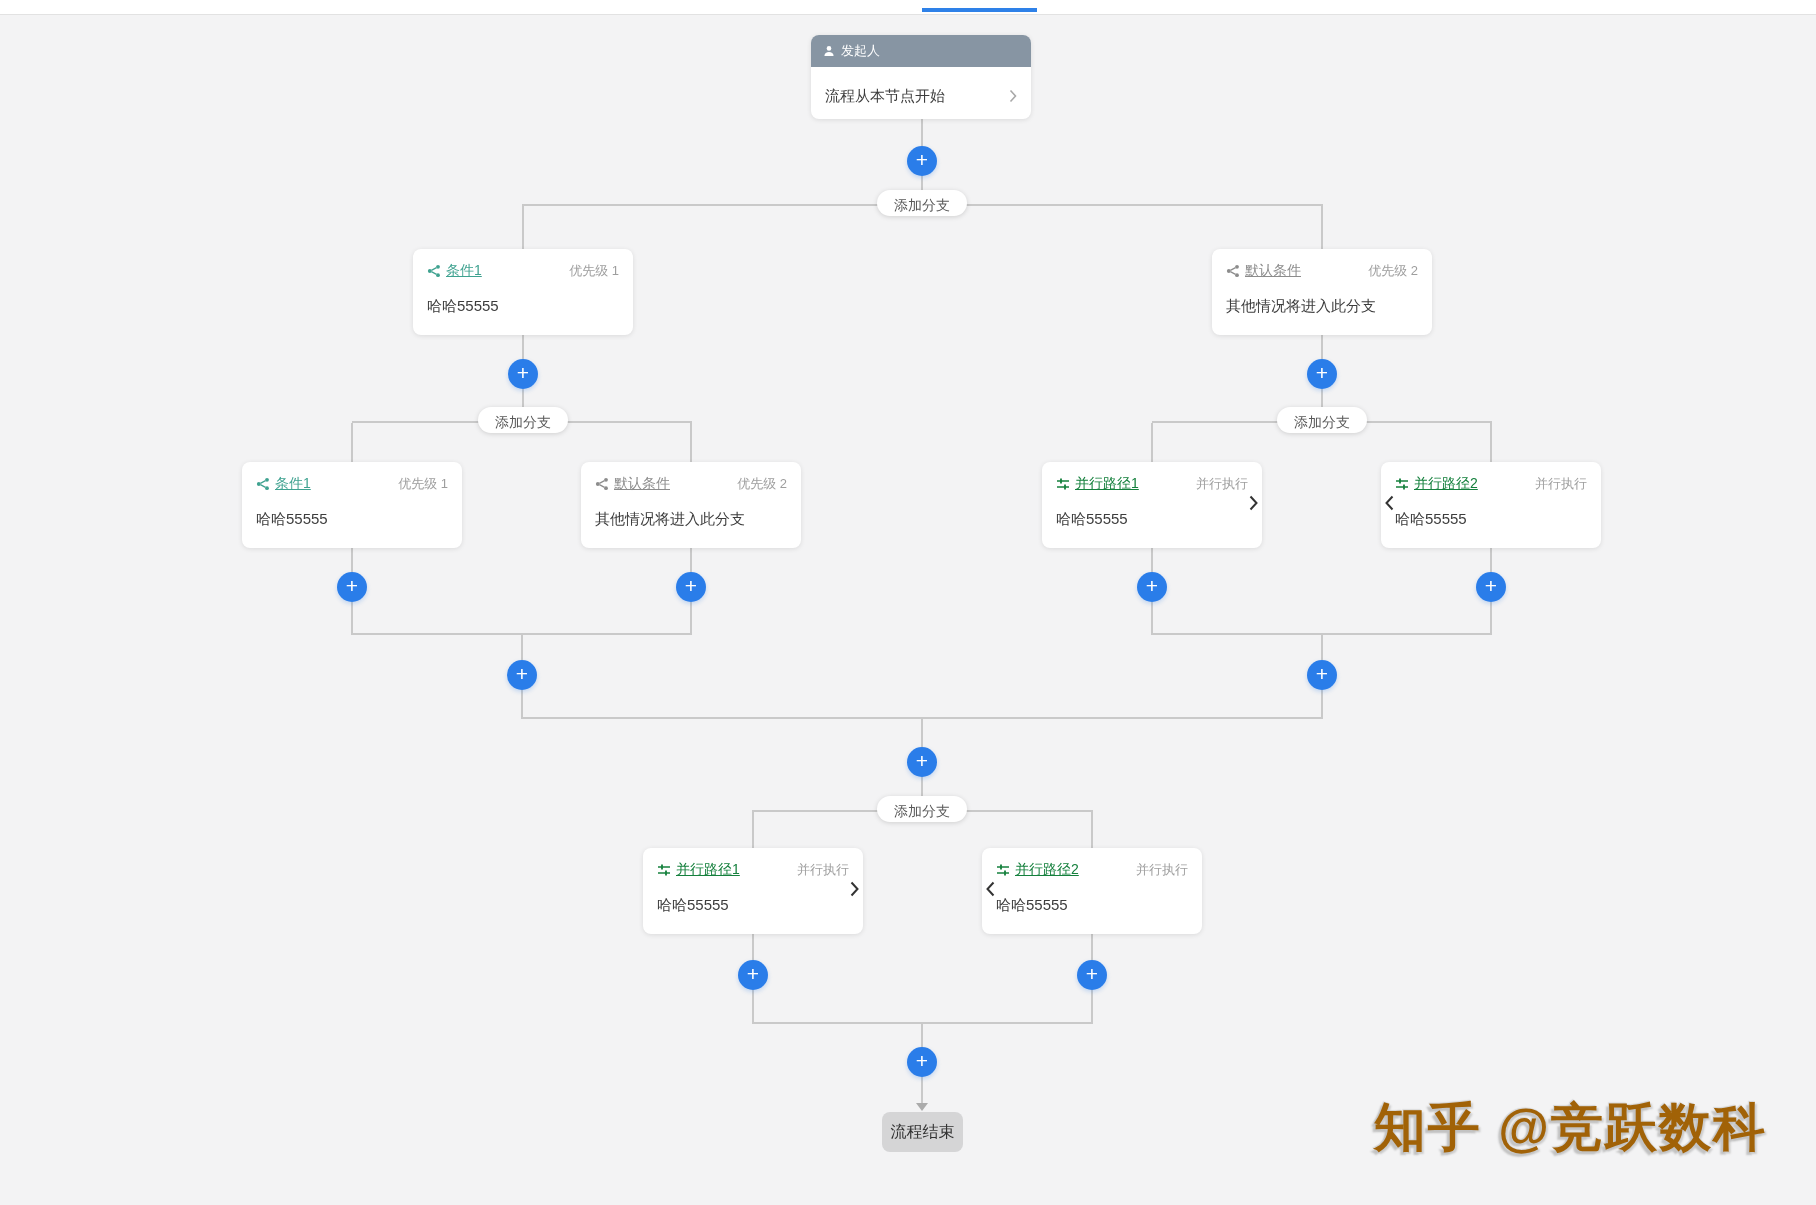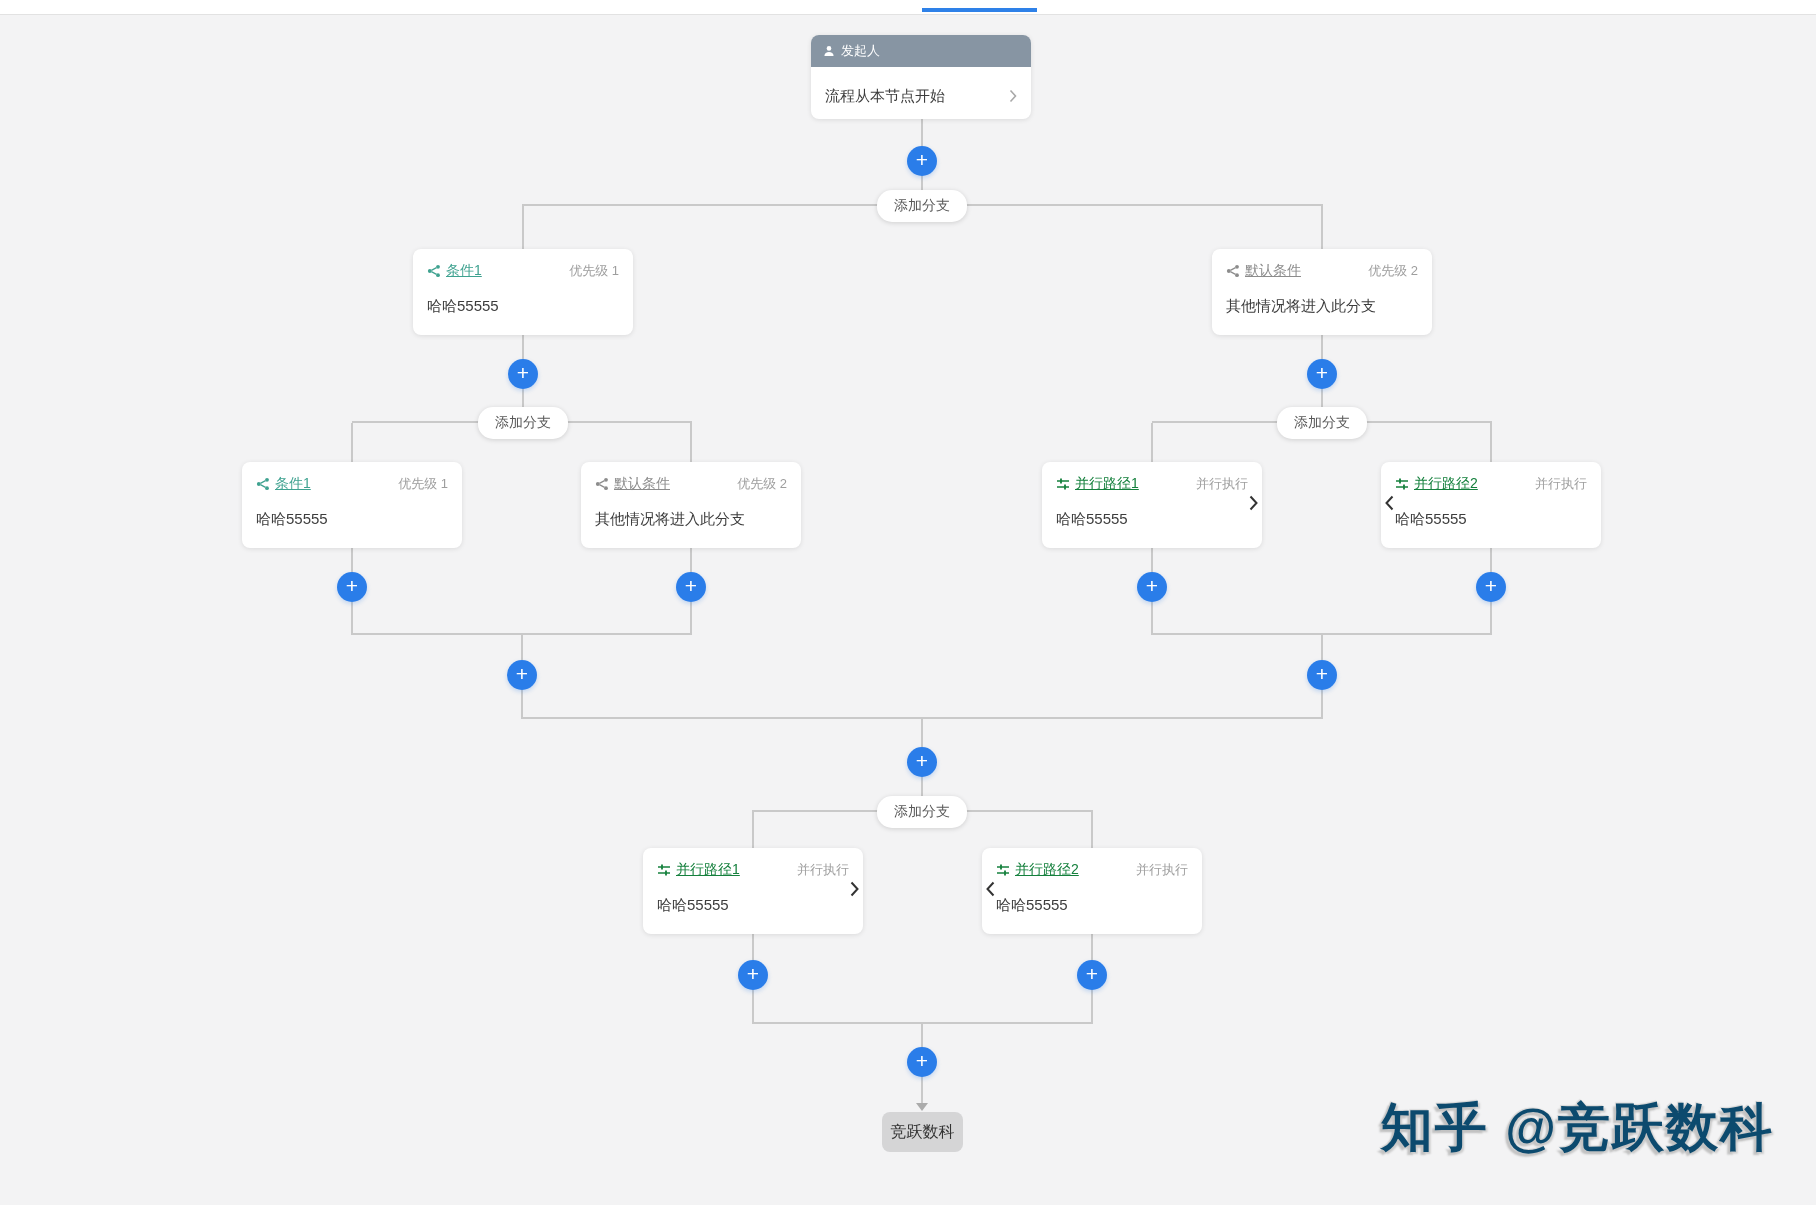--- a/index.html
+++ b/index.html
@@ -16,21 +16,21 @@
   .h { position:absolute; height:2px; background:#c9c9c9; }
   .arrow-down { position:absolute; width:0; height:0;
     border-left:6px solid transparent; border-right:6px solid transparent;
     border-top:8px solid #ababab; }
   
   .plus { position:absolute; width:30px; height:30px; border-radius:50%;
     background:#2a7de9; color:#ffffff; font-size:21px; line-height:28px;
     text-align:center; cursor:pointer; z-index:3; font-weight:400;
     box-shadow:0 2px 4px rgba(42,125,233,0.25); }
   
-  .pill { position:absolute; width:90px; height:32px; border-radius:15px;
+  .pill { position:absolute; width:90px; height:26px; border-radius:15px;
     background:#ffffff; color:#595959; font-size:14px; line-height:30px;
     text-align:center; cursor:pointer; z-index:3;
     box-shadow:0 1px 5px rgba(0,0,0,0.15); }
   
   .card { position:absolute; width:220px; height:86px; background:#ffffff;
     border-radius:8px; box-shadow:0 1px 5px rgba(0,0,0,0.10); cursor:pointer;
     padding:13px 14px; z-index:2; }
   .card-head { display:flex; justify-content:space-between; align-items:center; }
   .ctitle { display:flex; align-items:center; gap:5px; font-size:14px;text-decoration:underline; }
   .ctitle svg { flex:0 0 auto; }
@@ -48,22 +48,22 @@
   .start-head { height:32px; background:#8795a3; border-radius:8px 8px 0 0;
     color:#ffffff; font-size:13px; display:flex; align-items:center; gap:6px;
     padding:0 12px; }
   .start-body { height:58px; display:flex; align-items:center;
     justify-content:space-between; padding:0 14px; font-size:15px; color:#3d3d3d; }
   
   .end-badge { position:absolute; left:882px; top:1112px; width:81px; height:40px;
     background:#d5d5d6; border-radius:8px; color:#333333; font-size:16px;
     display:flex; align-items:center; justify-content:center; z-index:2; }
   
-  .watermark { position:absolute; right:42px; bottom:42px; font-size:52px;
-    font-weight:600; color:#0c4a6e; letter-spacing:2px; z-index:6;
+  .watermark { position:absolute; right:49px; bottom:42px; font-size:52px;
+    font-weight:600; color:#a16207; letter-spacing:2px; z-index:6;
     text-shadow:-3px 3px 2px #c2c2c2, 2px 2px 2px #cccccc, -1px -1px 1px #d4d4d4; }
 </style>
 </head>
 <body>
 
 <div class="topbar">
   <div class="tab-indicator"></div>
 </div>
 
 <div class="canvas">
@@ -293,18 +293,18 @@
     </div>
     <div class="cbody">哈哈55555</div>
     <span class="nav nav-l">
       <svg width="9" height="16" viewBox="0 0 9 16">
           <polyline points="7.5,1.5 1.5,8 7.5,14.5" fill="none" stroke="#333333" stroke-width="2"></polyline>
         </svg>
     </span>
   </div>
 
   <div class="end-badge" style="top:1096px;">
-    <span>竞跃数科</span>
+    <span>流程结束</span>
   </div>
 
   <div class="watermark">知乎 @竞跃数科</div>
 
 </div>
 
 </body></html>

